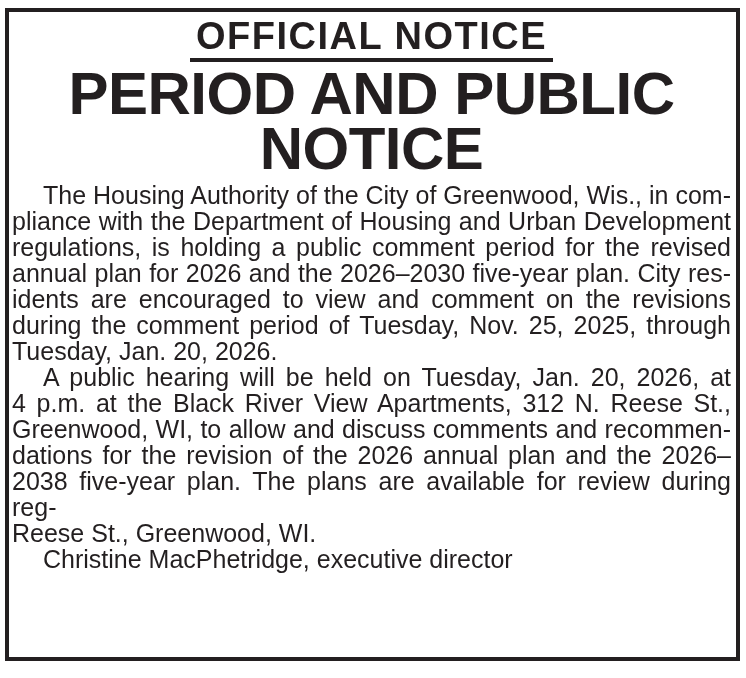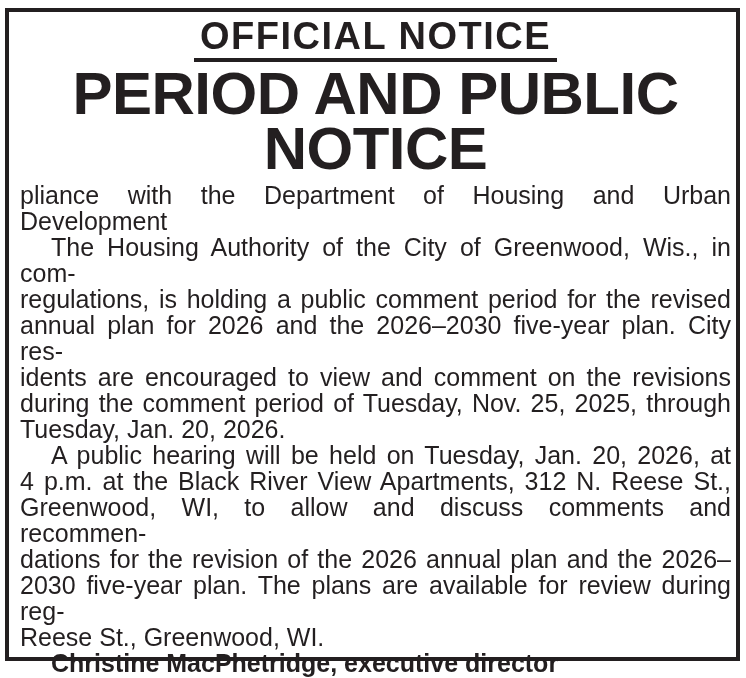--- a/index.html
+++ b/index.html
@@ -16,21 +16,21 @@
     overflow: hidden;
   }
   .notice-box {
     position: absolute;
     left: 5px;
     top: 8px;
     width: 735px;
     height: 653px;
     box-sizing: border-box;
     border: 4px solid #231f20;
-    padding: 2px 5px 0 11px;
+    padding: 2px 5px 0 3px;
     background: #ffffff;
   }
   .header-wrap {
     text-align: center;
     margin-top: 2px;
   }
   .header-text {
     display: inline-block;
     font-weight: bold;
     font-size: 38px;
@@ -65,52 +65,51 @@
     text-indent: 31px;
   }
   .line.last {
     text-align: center;
     text-align-last: left;
   }
   .signature {
     font-size: 25px;
     line-height: 26px;
     padding-left: 31px;
-    font-weight: bold;
   }
 </style>
 </head>
 <body>
 
 <div class="notice-box">
 
   <div class="header-wrap">
     <span class="header-text">OFFICIAL NOTICE</span>
   </div>
 
   <h1 class="title">
       <span class="title-line">PERIOD AND PUBLIC</span>
       <span class="title-line">NOTICE</span>
     </h1>
 
   <div class="body-text">
       <div class="para">
+        <div class="line first">The Housing Authority of the City of Greenwood, Wis., in com-</div>
         <div class="line">pliance with the Department of Housing and Urban Development</div>
-        <div class="line first">The Housing Authority of the City of Greenwood, Wis., in com-</div>
         <div class="line">regulations, is holding a public comment period for the revised</div>
         <div class="line">annual plan for 2026 and the 2026–2030 five-year plan. City res-</div>
         <div class="line">idents are encouraged to view and comment on the revisions</div>
         <div class="line">during the comment period of Tuesday, Nov. 25, 2025, through</div>
         <div class="line last">Tuesday, Jan. 20, 2026.</div>
       </div>
       <div class="para">
         <div class="line first">A public hearing will be held on Tuesday, Jan. 20, 2026, at</div>
         <div class="line">4 p.m. at the Black River View Apartments, 312 N. Reese St.,</div>
         <div class="line">Greenwood, WI, to allow and discuss comments and recommen-</div>
         <div class="line">dations for the revision of the 2026 annual plan and the 2026–</div>
-        <div class="line">2030 five-year plan. The plans are available for review during reg-</div>
+        <div class="line">2038 five-year plan. The plans are available for review during reg-</div>
         <div class="line last">Reese St., Greenwood, WI.</div>
       </div>
     </div>
 
   <div class="signature">Christine MacPhetridge, executive director</div>
 
 </div>
 
 </body></html>

